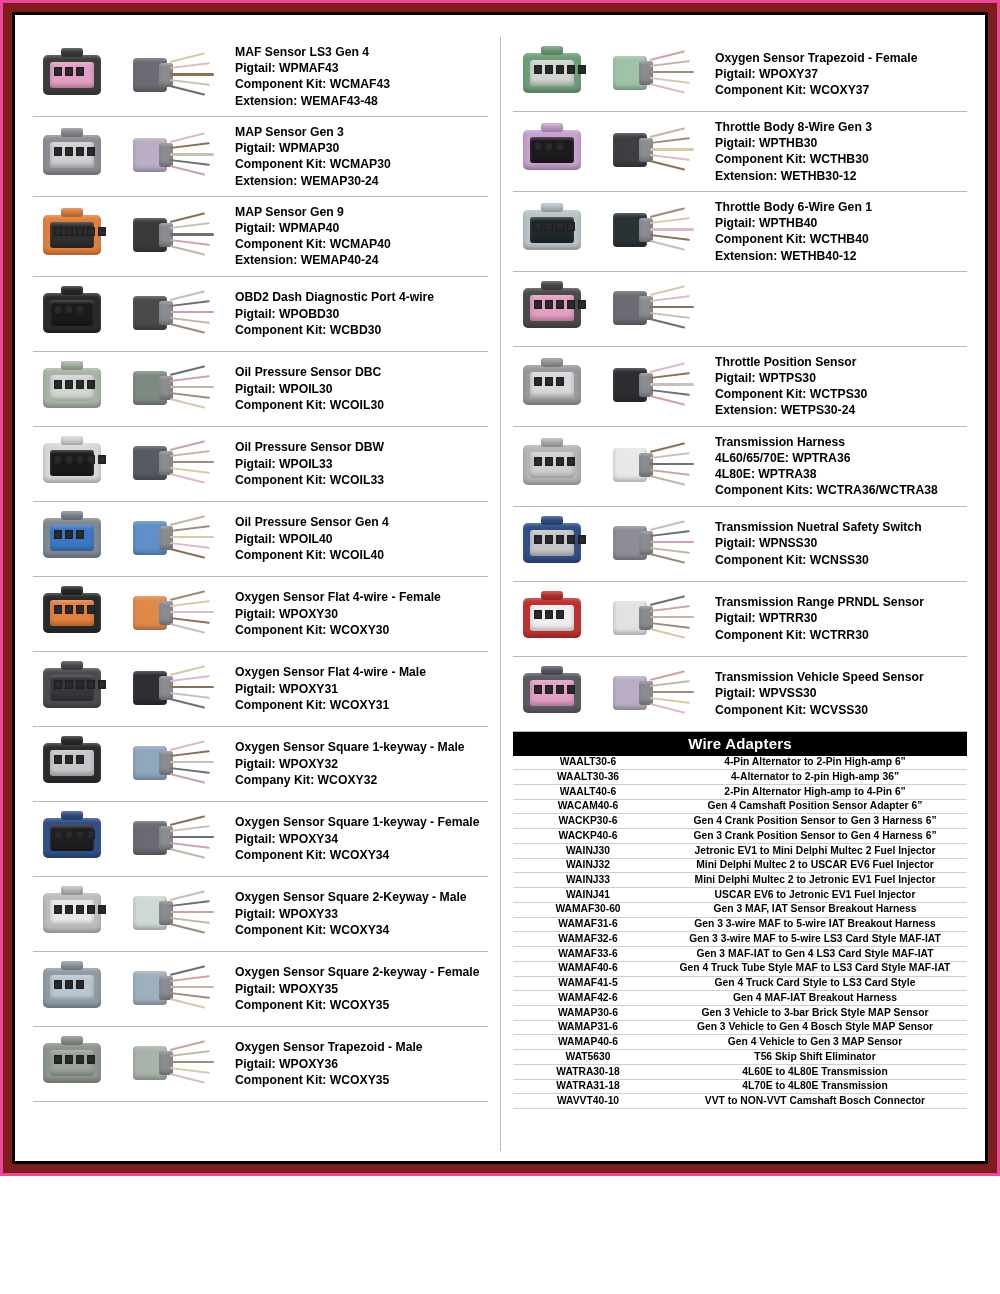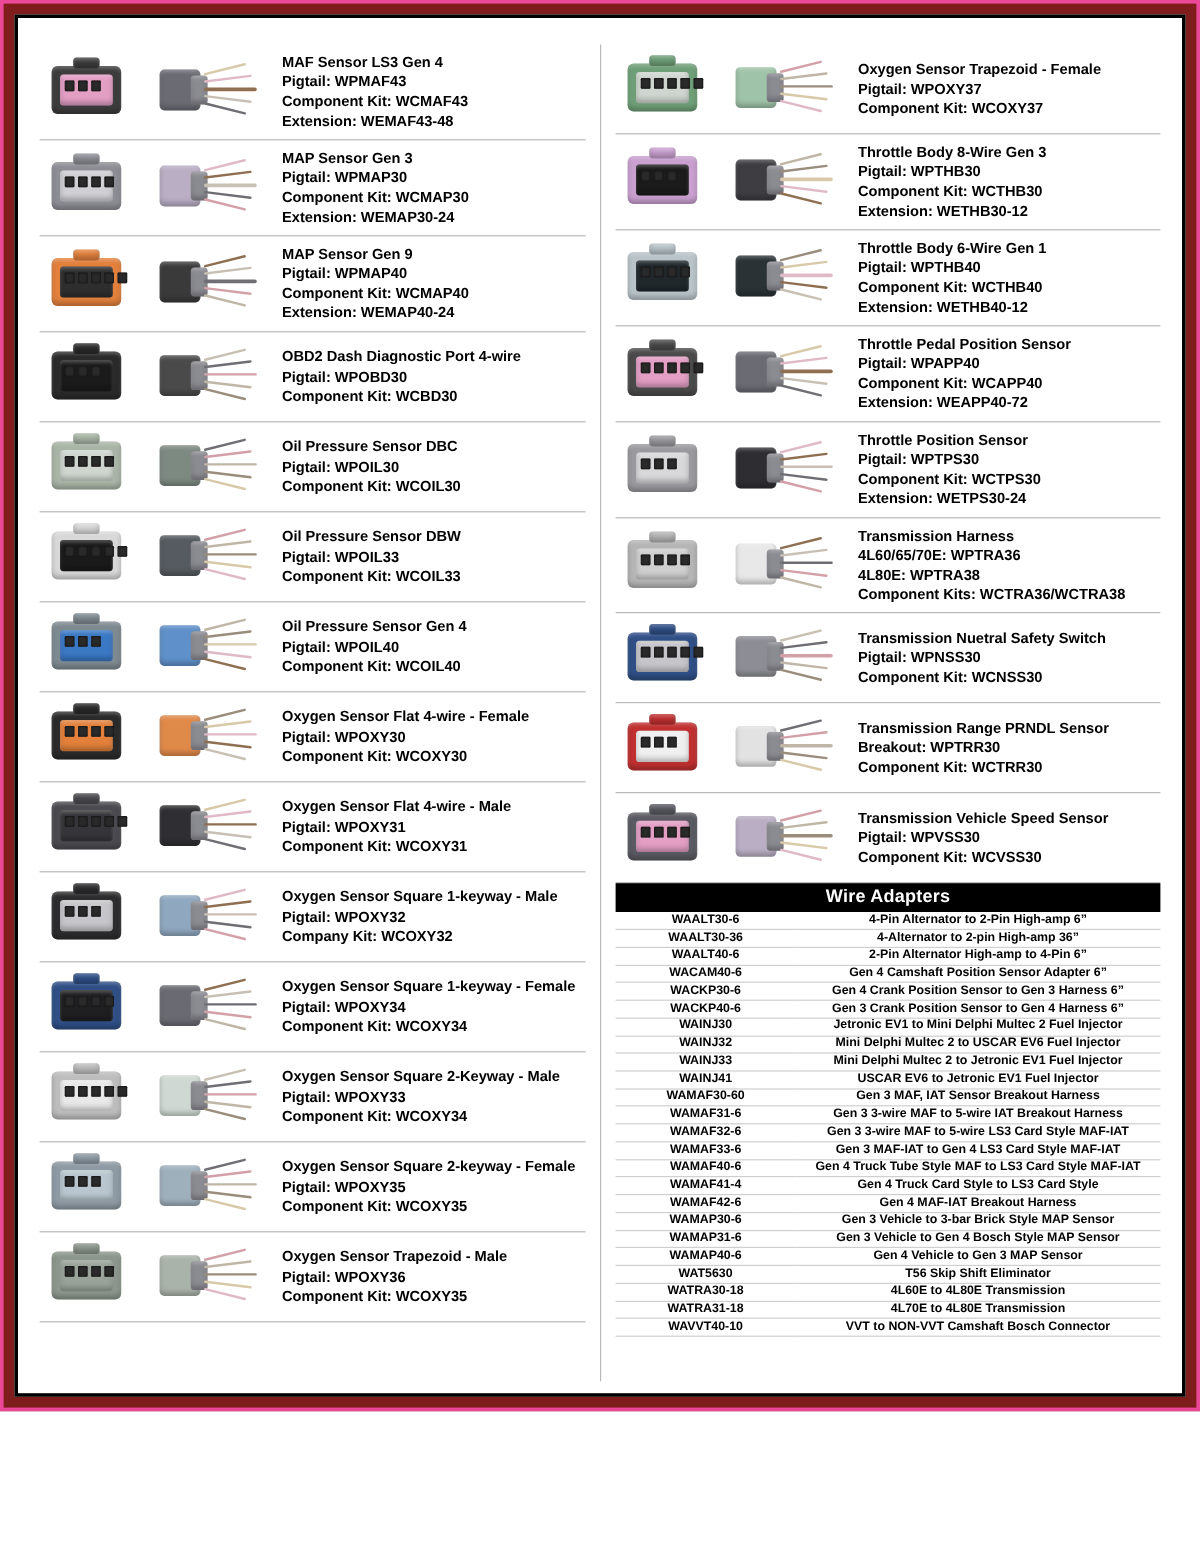--- a/index.html
+++ b/index.html
@@ -608,26 +608,20 @@
                   <div class="plug" style="left: 24px; top: 3px; width: 22px; height: 9px; background: rgb(74, 74, 74);"></div>
                   <div class="plug" style="left: 96px; top: 13px; width: 34px; height: 34px; background: rgb(107, 107, 116); border-radius: 4px;"></div>
                   <div class="plug" style="left: 122px; top: 18px; width: 14px; height: 24px; background: rgb(139, 139, 146);"></div>
                   <div class="wire" style="left: 133px; top: 16px; width: 36px; background: rgb(216, 201, 168); transform: rotate(-14deg);"></div>
                   <div class="wire" style="left: 133px; top: 22px; width: 40px; background: rgb(224, 185, 198); transform: rotate(-7deg);"></div>
                   <div class="wire" style="left: 133px; top: 28px; width: 44px; background: rgb(143, 111, 82); transform: rotate(0deg);"></div>
                   <div class="wire" style="left: 133px; top: 34px; width: 40px; background: rgb(201, 192, 180); transform: rotate(7deg);"></div>
                   <div class="wire" style="left: 133px; top: 40px; width: 36px; background: rgb(110, 110, 116); transform: rotate(14deg);"></div>
                 </div>
               </div>
-              <div class="textcell">
-                <div class="ln">Throttle Pedal Position Sensor</div>
-                <div class="ln">Pigtail: WPAPP40</div>
-                <div class="ln">Component Kit: WCAPP40</div>
-                <div class="ln">Extension: WEAPP40-72</div>
-              </div>
             </div>
             <div class="row">
               <div class="imgcell">
                 <div class="art">
                   <div class="plug" style="left: 6px; top: 10px; width: 58px; height: 40px; background: rgb(154, 154, 158); border-radius: 5px;"></div>
                   <div class="plug" style="left: 13px; top: 17px; width: 44px; height: 26px; background: rgb(216, 216, 218); border-radius: 3px;"></div>
                   <div class="pinrow" style="left: 17px; top: 22px;">
                     <div class="pin"></div>
                     <div class="pin"></div>
                     <div class="pin"></div>
@@ -720,21 +714,21 @@
                   <div class="plug" style="left: 122px; top: 18px; width: 14px; height: 24px; background: rgb(139, 139, 146);"></div>
                   <div class="wire" style="left: 133px; top: 16px; width: 36px; background: rgb(110, 110, 116); transform: rotate(-14deg);"></div>
                   <div class="wire" style="left: 133px; top: 22px; width: 40px; background: rgb(212, 160, 168); transform: rotate(-7deg);"></div>
                   <div class="wire" style="left: 133px; top: 28px; width: 44px; background: rgb(191, 182, 166); transform: rotate(0deg);"></div>
                   <div class="wire" style="left: 133px; top: 34px; width: 40px; background: rgb(154, 141, 124); transform: rotate(7deg);"></div>
                   <div class="wire" style="left: 133px; top: 40px; width: 36px; background: rgb(216, 201, 168); transform: rotate(14deg);"></div>
                 </div>
               </div>
               <div class="textcell">
                 <div class="ln">Transmission Range PRNDL Sensor</div>
-                <div class="ln">Breakout: WPTRR30</div>
+                <div class="ln">Pigtail: WPTRR30</div>
                 <div class="ln">Component Kit: WCTRR30</div>
               </div>
             </div>
             <div class="row">
               <div class="imgcell">
                 <div class="art">
                   <div class="plug" style="left: 6px; top: 10px; width: 58px; height: 40px; background: rgb(90, 90, 98); border-radius: 5px;"></div>
                   <div class="plug" style="left: 13px; top: 17px; width: 44px; height: 26px; background: rgb(227, 158, 196); border-radius: 3px;"></div>
                   <div class="pinrow" style="left: 17px; top: 22px;">
                     <div class="pin"></div>
@@ -817,21 +811,21 @@
               </tr>
               <tr>
                 <td class="code">WAMAF33-6</td>
                 <td class="desc">Gen 3 MAF-IAT to Gen 4 LS3 Card Style MAF-IAT</td>
               </tr>
               <tr>
                 <td class="code">WAMAF40-6</td>
                 <td class="desc">Gen 4 Truck Tube Style MAF to LS3 Card Style MAF-IAT</td>
               </tr>
               <tr>
-                <td class="code">WAMAF41-4</td>
+                <td class="code">WAMAF41-5</td>
                 <td class="desc">Gen 4 Truck Card Style to LS3 Card Style</td>
               </tr>
               <tr>
                 <td class="code">WAMAF42-6</td>
                 <td class="desc">Gen 4 MAF-IAT Breakout Harness</td>
               </tr>
               <tr>
                 <td class="code">WAMAP30-6</td>
                 <td class="desc">Gen 3 Vehicle to 3-bar Brick Style MAP Sensor</td>
               </tr>

